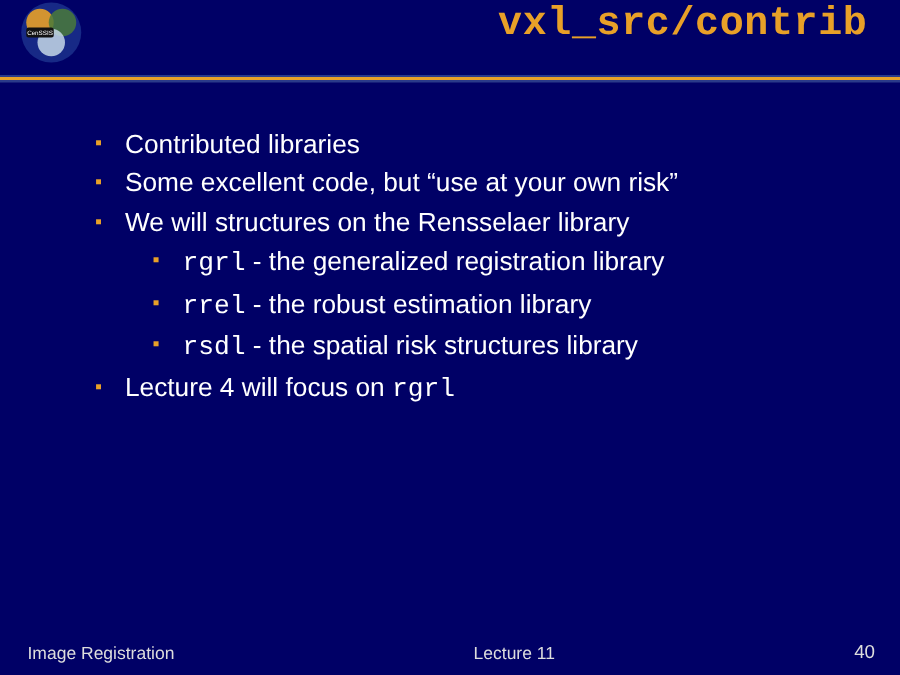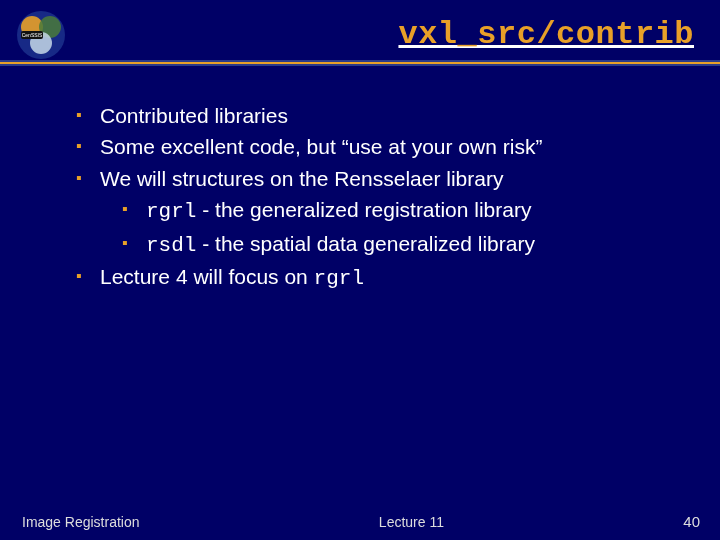--- a/index.html
+++ b/index.html
@@ -7,23 +7,22 @@
   body {
     background: #000066;
     font-family: Arial, Helvetica, sans-serif;
     color: #ffffff;
     position: relative;
   }
   .header {
     height: 69px;
     position: relative;
     display: flex;
-    align-items: center;
+    align-items: flex-start;
     padding: 0 20px 0 12px;
-    text-decoration: underline;
   }
   .logo {
     width: 58px;
     height: 52px;
     position: relative;
     flex-shrink: 0;
   }
   .title {
     flex: 1;
     text-align: right;
@@ -104,21 +103,24 @@
     <li>
       <span>Some excellent code, but “use at your own risk”</span>
     </li>
     <li>
       <span>We will structures on the Rensselaer library</span>
       <ul>
         <li>
           <span class="mono">rgrl</span><span> - the generalized registration library</span>
         </li>
         <li>
-          <span class="mono">rsdl</span><span> - the spatial data generalized library</span>
+          <span class="mono">rrel</span><span> - the robust estimation library</span>
+        </li>
+        <li>
+          <span class="mono">rsdl</span><span> - the spatial risk structures library</span>
         </li>
       </ul>
     </li>
     <li>
       <span>Lecture 4 will focus on </span><span class="mono">rgrl</span>
     </li>
   </ul>
 </div>
 
 <div class="footer">

